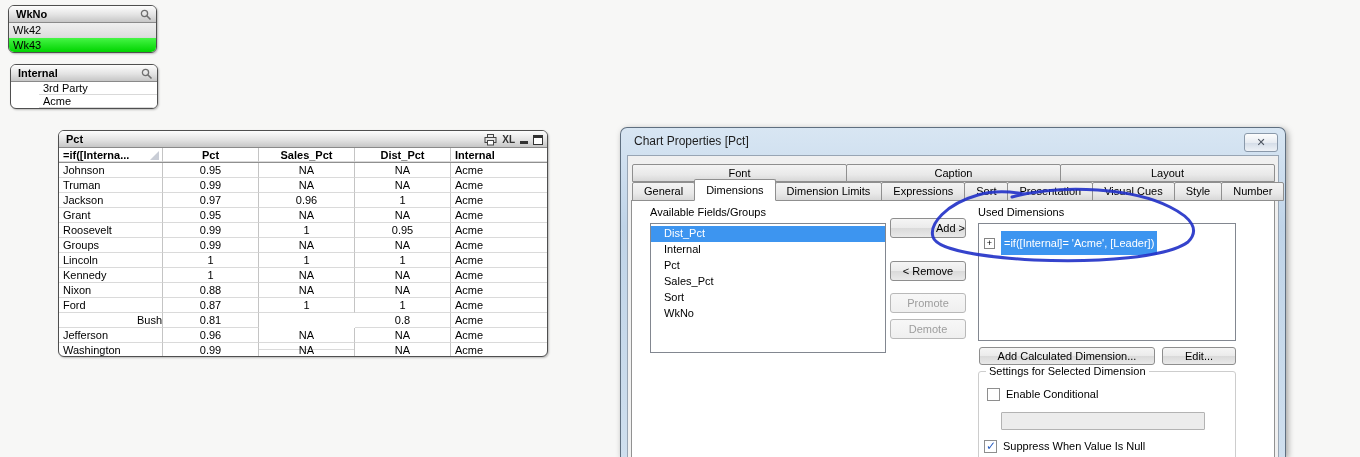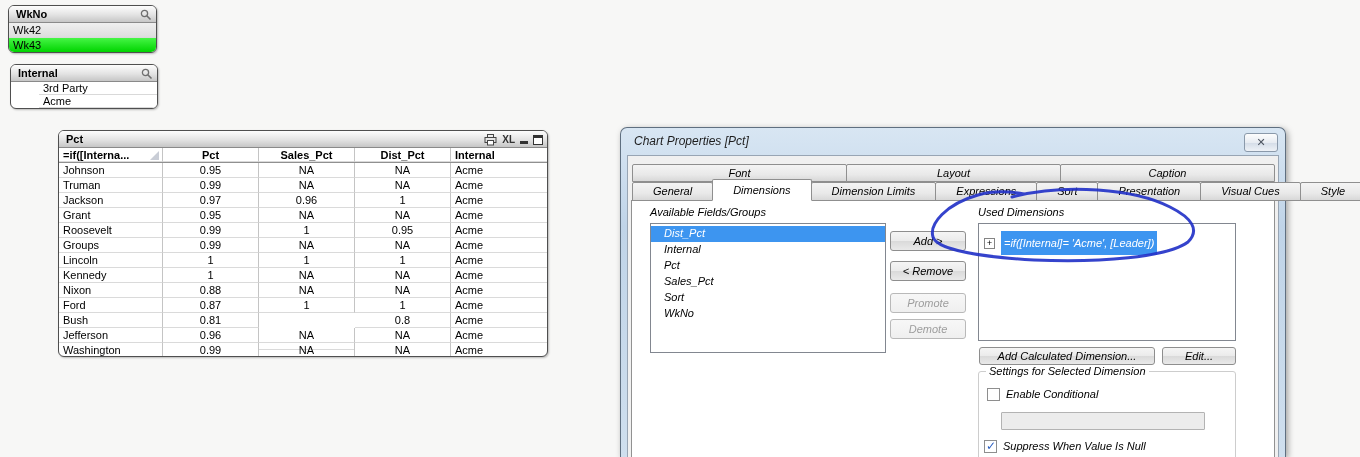--- a/index.html
+++ b/index.html
@@ -36,55 +36,55 @@
   .sort-tri { position:absolute; right:3px; top:3px; width:0; height:0;
     border-left:9px solid transparent; border-bottom:9px solid #c9cdd6; }
   .xl-label { font-weight:bold; font-size:10px; color:#333; line-height:13px; }
   .min-icon { width:8px; height:9px; border-bottom:3px solid #333; }
   .max-icon { width:10px; height:10px; border:1px solid #333; border-top:3px solid #333; background:#fff; }
 
   
   #dialog { position:absolute; left:620px; top:127px; width:666px; height:330px;
     background:linear-gradient(#d8e6f3,#c0d4e8 30%,#cfdfee);
     border:1px solid #5f6f80; border-bottom:none; border-radius:7px 7px 0 0;
-    box-shadow:2px 2px 6px rgba(0,0,0,.35);font-style:italic; }
+    box-shadow:2px 2px 6px rgba(0,0,0,.35); }
   #dlg-title { position:absolute; left:13px; top:6px; font-size:12px; color:#1d1d1d; }
   #dlg-close { position:absolute; right:7px; top:5px; width:34px; height:19px;
     border:1px solid #8a99aa; border-radius:3px; text-align:center; line-height:17px;
     background:linear-gradient(#fdfdfd,#e7ecf2 50%,#d3dce7 51%,#eef2f7);
     color:#4d5560; font-weight:bold; font-size:11px; cursor:pointer; }
   #dlg-client { position:absolute; left:6px; right:6px; top:27px; bottom:0;
     background:#f0f0f0; border:1px solid #98a5b4; border-bottom:none; }
 
   .tabrow { position:absolute; left:4px; right:4px; display:flex; }
   #tabrow-top { top:8px; height:18px; }
   #tabrow-bottom { top:26px; height:19px; z-index:2; }
   .tab { flex:1 1 auto; border:1px solid #8f8f8f; border-radius:2px 2px 0 0;
     background:linear-gradient(#f4f4f4,#e9e9e9 60%,#d8d8d8);
-    text-align:center; line-height:17px; white-space:nowrap; padding:0 20px;
+    text-align:center; line-height:17px; white-space:nowrap; padding:0 11px;
     margin-right:-1px; cursor:pointer; }
   .tab-top { flex:1; }
   .tab.active { background:#fff; border-bottom:1px solid #fff; position:relative;
     z-index:3; margin-top:-3px; line-height:20px; }
 
   #tab-page { position:absolute; left:3px; right:3px; top:44px; bottom:0;
     background:#fff; border:1px solid #919191; border-bottom:none; overflow:hidden; }
   .panel-label { position:absolute; color:#000; }
   #fields-list { position:absolute; left:18px; top:22px; width:236px; height:130px;
     background:#fff; border:1px solid #828790; overflow:hidden; padding-top:2px; }
   .field-item { height:16px; line-height:15px; padding-left:13px; white-space:nowrap; cursor:pointer; }
   .field-item.selected { background:#3d95f0; color:#fff; }
 
   .btn { position:absolute; border:1px solid #8e8e8e; border-radius:3px;
     background:linear-gradient(#f5f5f5,#ebebeb 48%,#dadada 52%,#e9e9e9);
     text-align:center; font-size:11px; cursor:pointer; }
   .btn.disabled { color:#9d9d9d; border-color:#b9b9b9;
     background:linear-gradient(#f7f7f7,#efefef); cursor:default; }
   #btn-add, #btn-remove, #btn-promote, #btn-demote { left:258px; width:76px; height:20px; line-height:18px; }
-  #btn-add { top:30px; } #btn-remove { top:60px; }
+  #btn-add { top:17px;text-align:right; } #btn-remove { top:60px; }
   #btn-promote { top:92px; } #btn-demote { top:118px; }
 
   #used-list { position:absolute; left:346px; top:22px; width:258px; height:118px;
     background:#fff; border:1px solid #828790; }
   .used-row { display:flex; align-items:center; margin:7px 0 0 5px; }
   .expander { width:11px; height:11px; border:1px solid #848484; background:#fff;
     font-size:9px; line-height:9px; text-align:center; color:#000; flex:0 0 auto; cursor:pointer; }
   .used-text { margin-left:6px; background:#3d95f0; color:#fff; padding:6px 3px;
     white-space:nowrap; }
 
@@ -229,21 +229,21 @@
         <div class="cell left" style="width: 98px;">Acme</div>
       </div>
       <div class="trow">
         <div class="cell left" style="width: 104px;">Ford</div>
         <div class="cell center" style="width: 96px;">0.87</div>
         <div class="cell center" style="width: 96px;">1</div>
         <div class="cell center" style="width: 96px;">1</div>
         <div class="cell left" style="width: 98px;">Acme</div>
       </div>
       <div class="trow">
-        <div class="cell left" style="width: 104px;">Bush</div>
+        <div class="cell left" style="width: 104px; text-align: right;">Bush</div>
         <div class="cell center" style="width: 96px;">0.81</div>
         <div class="cell center" style="width: 96px; margin-top: 36px;">0.89</div>
         <div class="cell center" style="width: 96px;">0.8</div>
         <div class="cell left" style="width: 98px;">Acme</div>
       </div>
       <div class="trow">
         <div class="cell left" style="width: 104px;">Jefferson</div>
         <div class="cell center" style="width: 96px;">0.96</div>
         <div class="cell center" style="width: 96px;">NA</div>
         <div class="cell center" style="width: 96px;">NA</div>
@@ -258,22 +258,22 @@
       </div>
     </div>
 </div>
 
 <div id="dialog">
   <div id="dlg-title">Chart Properties [Pct]</div>
   <div id="dlg-close">✕</div>
   <div id="dlg-client">
     <div id="tabrow-top" class="tabrow">
         <div class="tab tab-top">Font</div>
+        <div class="tab tab-top">Caption</div>
         <div class="tab tab-top">Layout</div>
-        <div class="tab tab-top">Caption</div>
       </div>
     <div id="tabrow-bottom" class="tabrow">
         <div class="tab">General</div>
         <div class="tab active">Dimensions</div>
         <div class="tab">Dimension Limits</div>
         <div class="tab">Expressions</div>
         <div class="tab">Sort</div>
         <div class="tab">Presentation</div>
         <div class="tab">Visual Cues</div>
         <div class="tab">Style</div>

